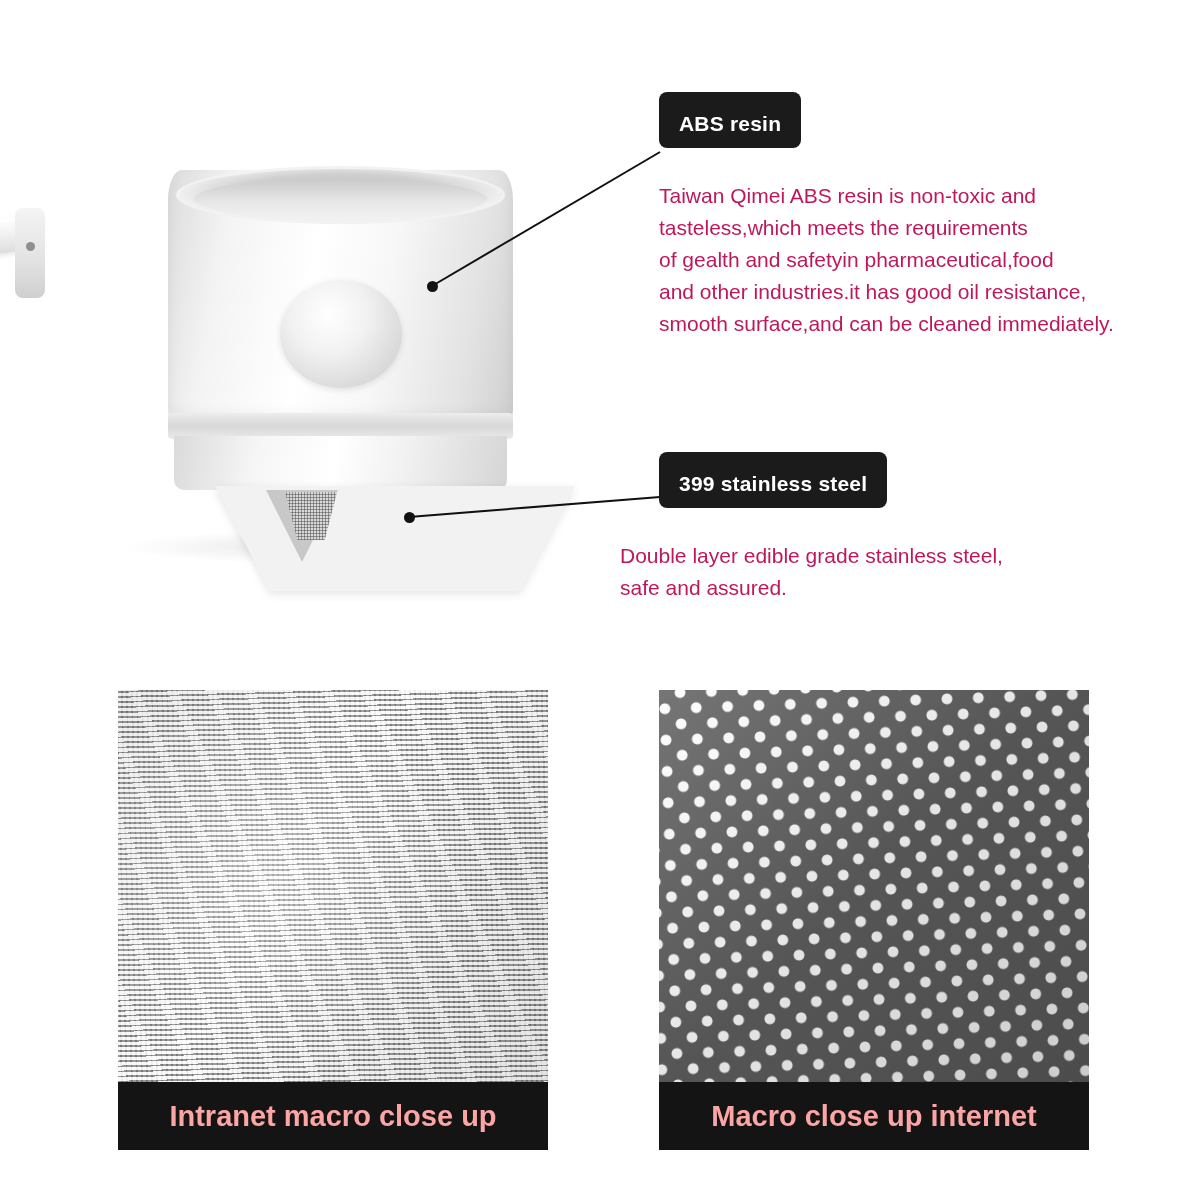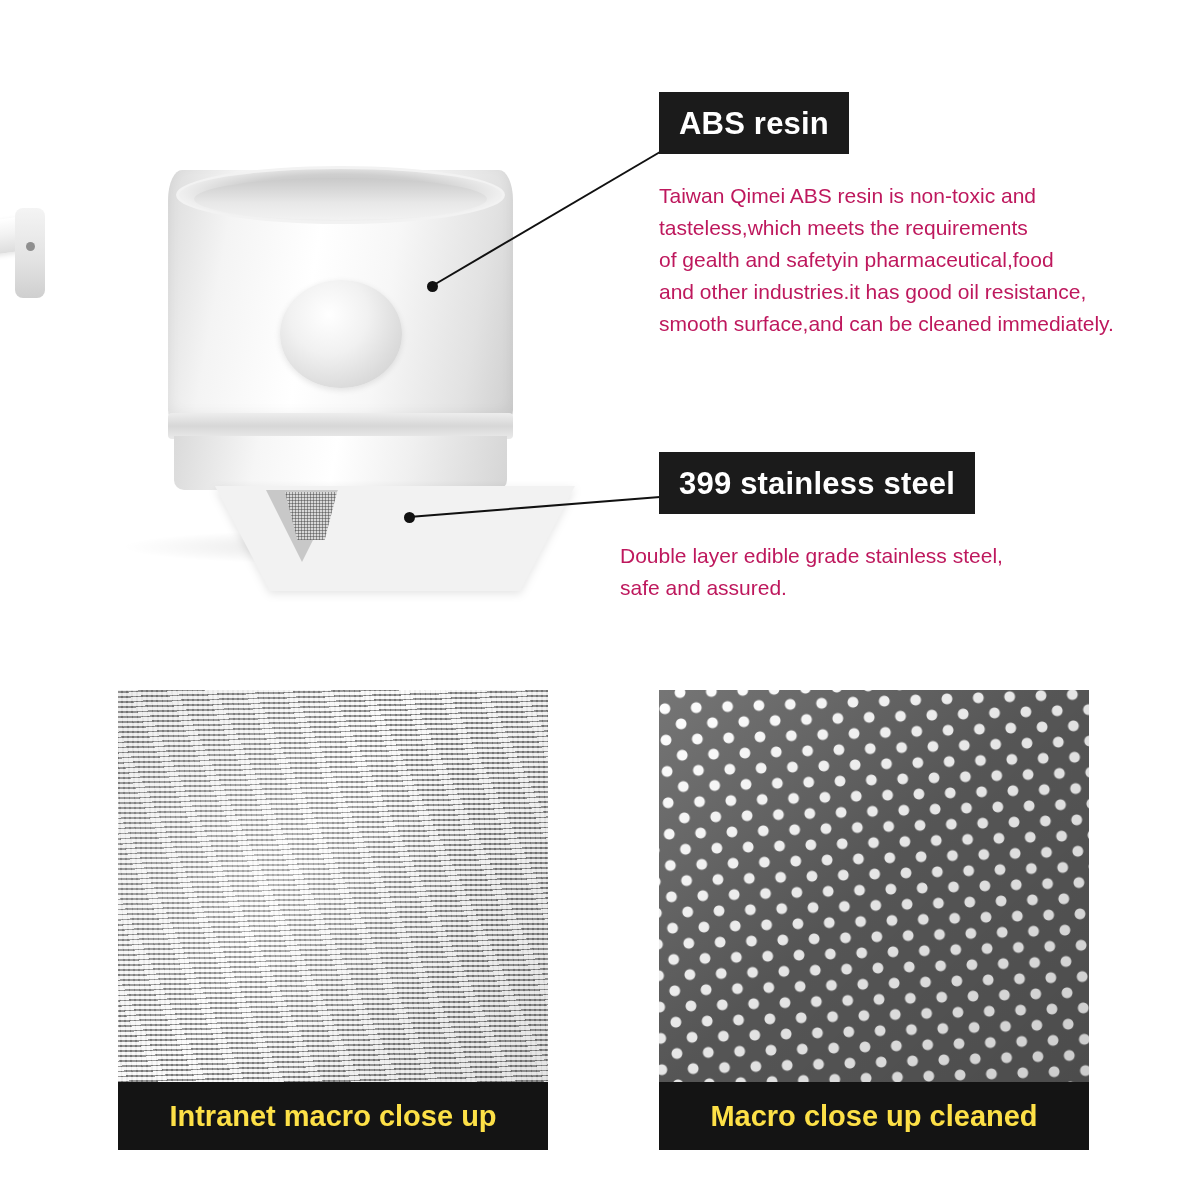--- a/index.html
+++ b/index.html
@@ -170,23 +170,23 @@
     height: 34px;
     background: radial-gradient(ellipse at 50% 50%, rgba(0,0,0,0.10) 0%, rgba(0,0,0,0.0) 70%);
   }
 
   
   .callout-tag {
     position: absolute;
     background: #1b1b1b;
     color: #ffffff;
     font-weight: bold;
-    border-radius: 0;
-    padding: 14px 20px 12px 20px;
-    font-size: 31px;
+    border-radius: 8px;
+    padding: 20px 20px 12px 20px;
+    font-size: 21px;
     letter-spacing: 0.2px;
     white-space: nowrap;
   }
   #tag-abs { left: 659px; top: 92px; }
   #tag-steel { left: 659px; top: 452px; }
 
   .desc {
     position: absolute;
     color: #be185d;
     font-size: 21px;
@@ -254,21 +254,21 @@
     background: linear-gradient(135deg, rgba(255,255,255,0.14) 0%, rgba(0,0,0,0.10) 45%, rgba(0,0,0,0.22) 100%);
   }
 
   .caption-bar {
     position: absolute;
     left: 0;
     bottom: 0;
     width: 100%;
     height: 68px;
     background: #141414;
-    color: #fde047;
+    color: #fca5a5;
     display: flex;
     align-items: center;
     justify-content: center;
     font-size: 29px;
     font-weight: bold;
   }
 </style>
 </head>
 <body>
 
@@ -320,14 +320,14 @@
 
 <div class="macro" id="macro-left">
   <div class="img" id="tex-weave"></div>
   <div class="img" id="tex-weave-overlay"></div>
   <div class="caption-bar">Intranet macro close up</div>
 </div>
 
 <div class="macro" id="macro-right">
   <div class="img" id="tex-dots"></div>
   <div class="img" id="tex-dots-overlay"></div>
-  <div class="caption-bar">Macro close up cleaned</div>
+  <div class="caption-bar">Macro close up internet</div>
 </div>
 
 </body></html>

